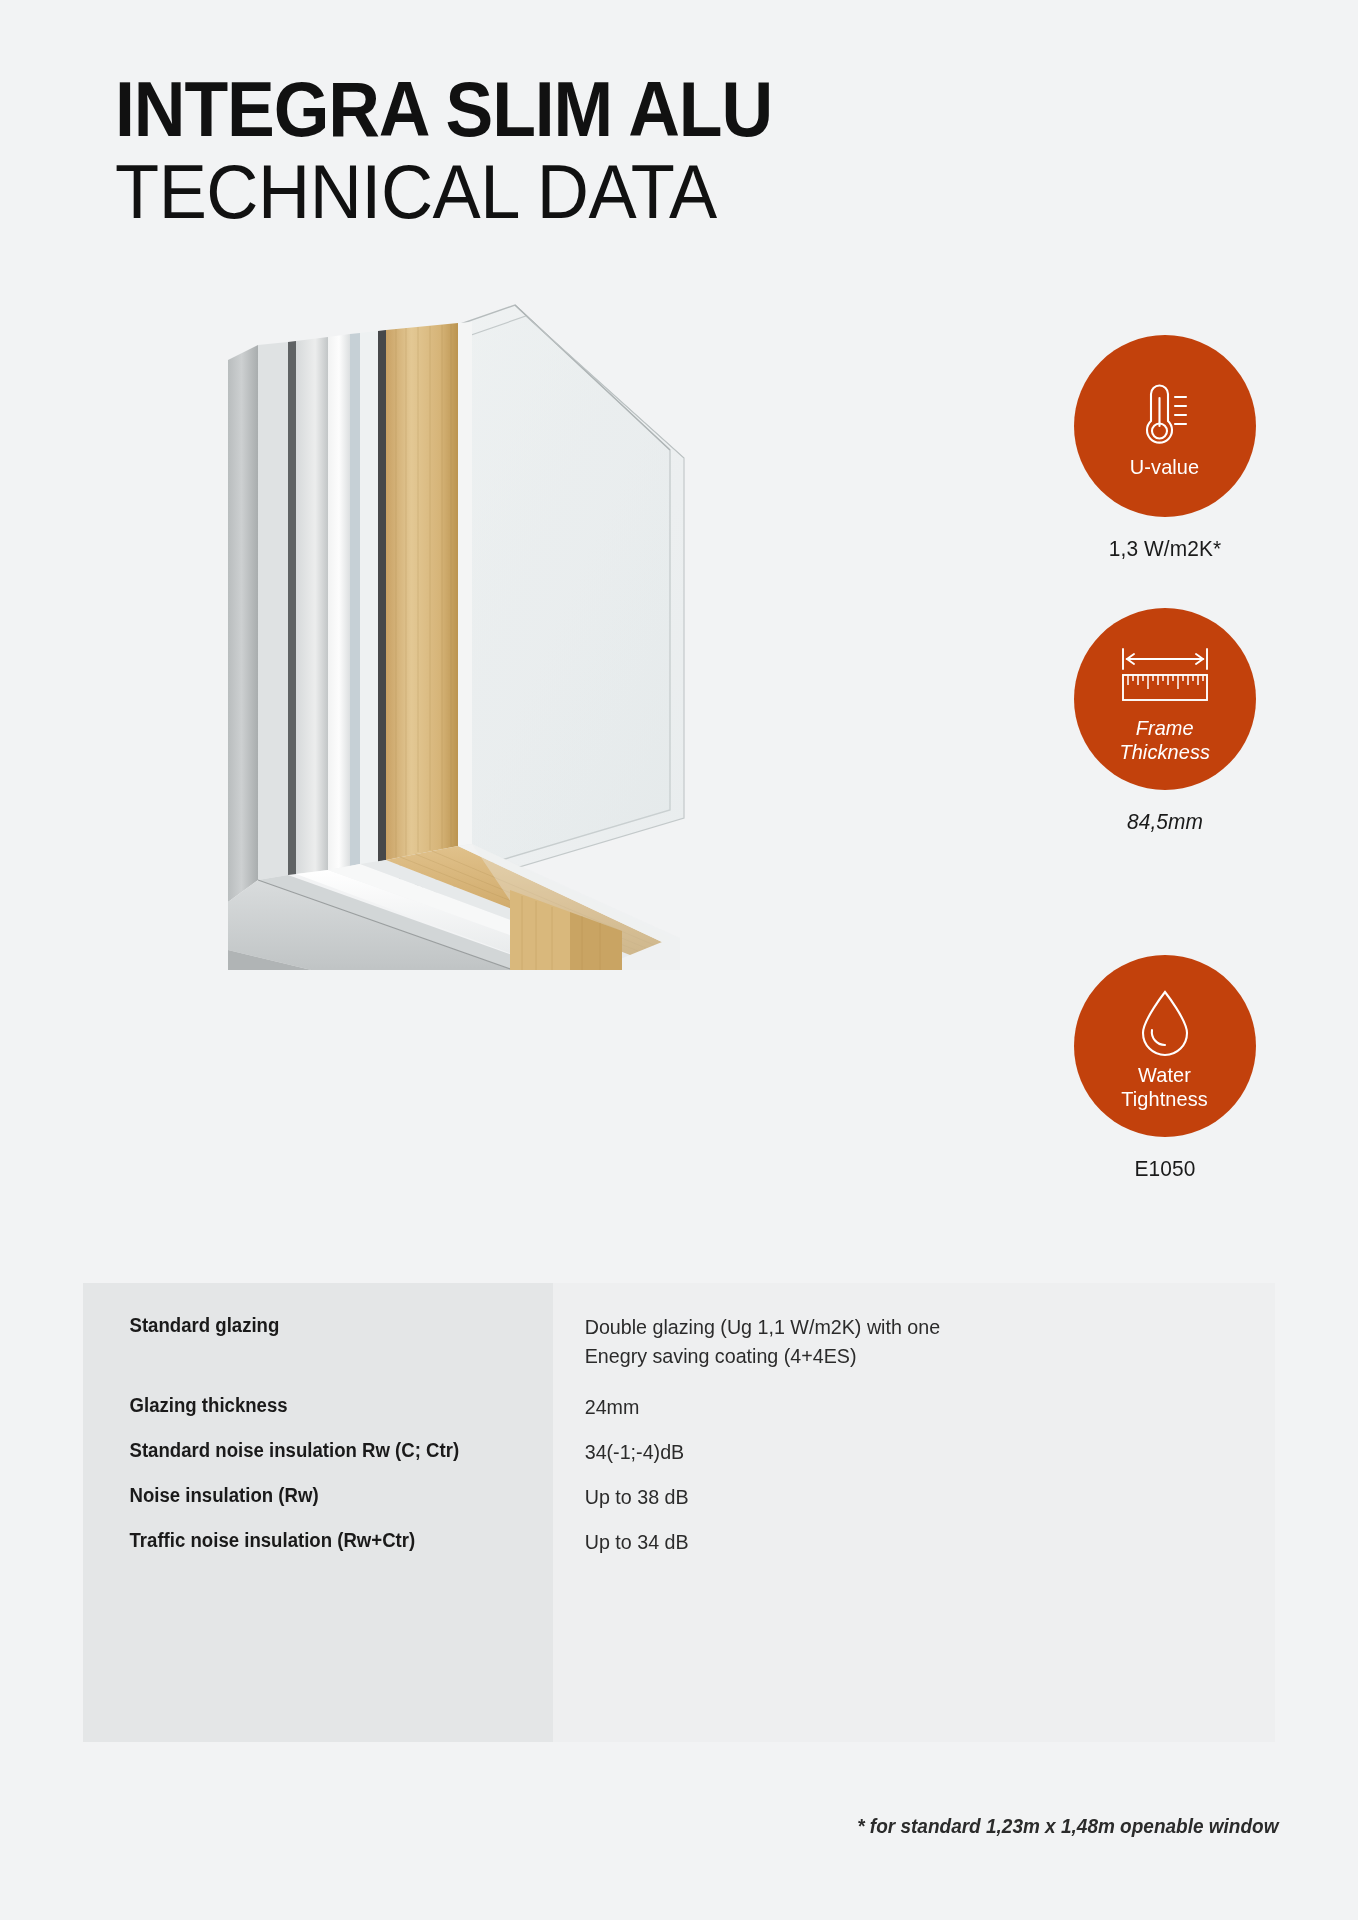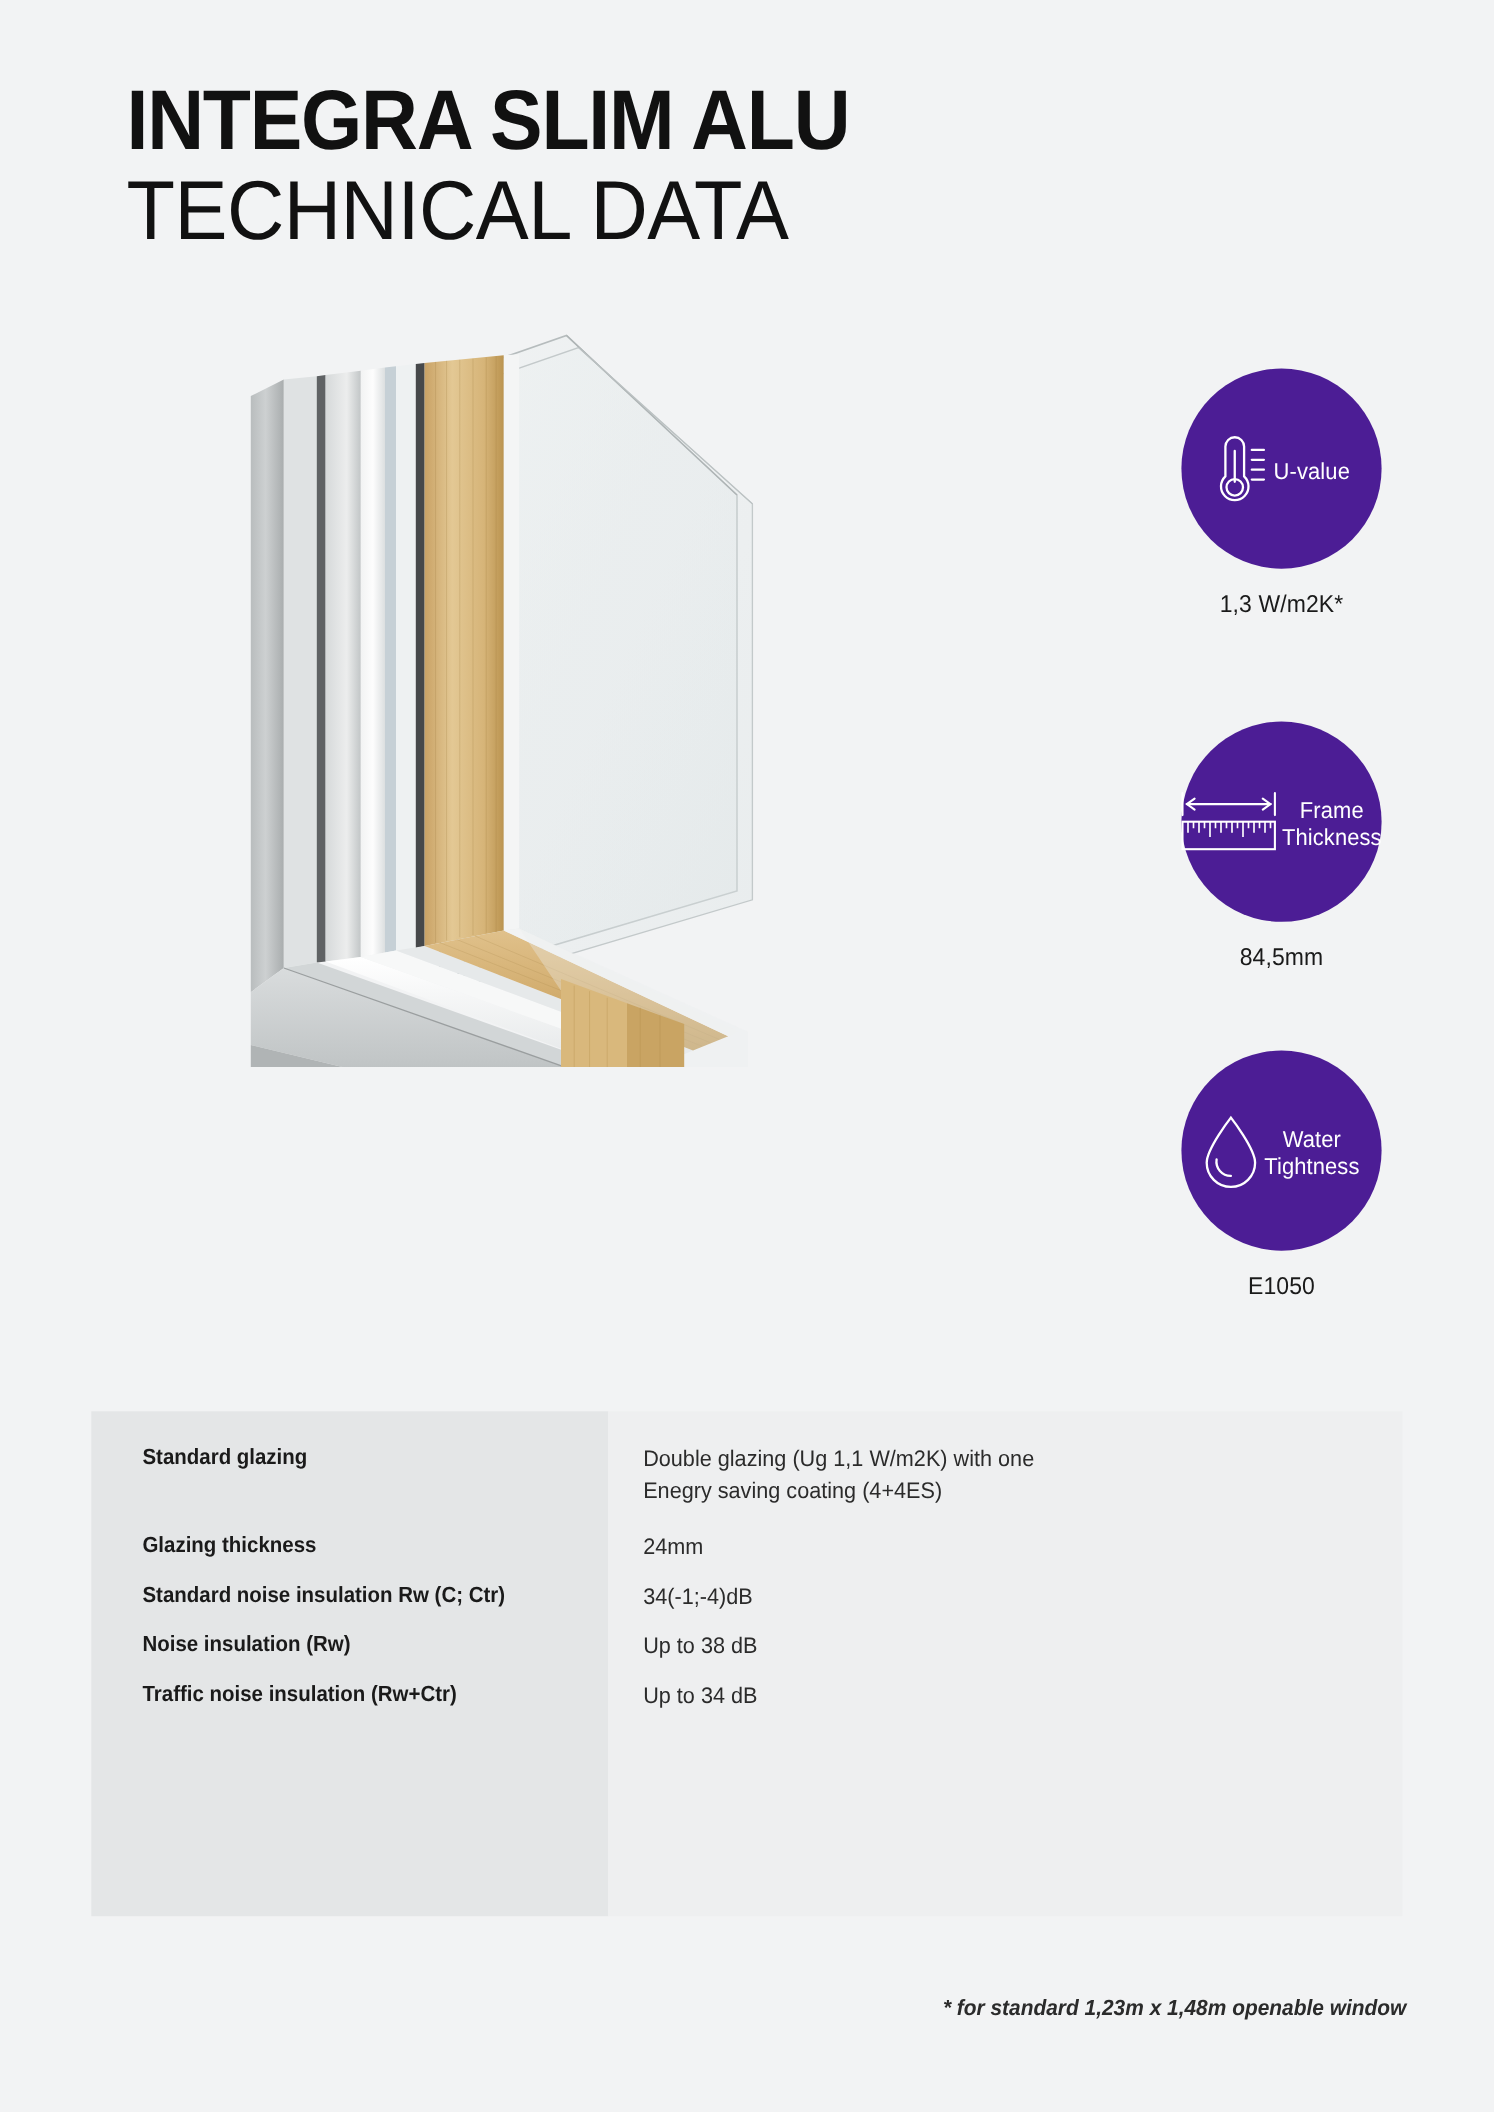--- a/index.html
+++ b/index.html
@@ -60,31 +60,31 @@
   #product-figure svg { display: block; }
 
   
   .badge-group {
     position: absolute;
     left: 1055px;
     width: 220px;
     text-align: center;
   }
   #badge-group-0 { top: 335px; }
-  #badge-group-1 { top: 656px; }
+  #badge-group-1 { top: 608px; font-style: italic; }
   #badge-group-2 { top: 955px; }
 
   .badge-circle {
     width: 182px;
     height: 182px;
     border-radius: 50%;
-    background: #4c1d95;
+    background: #c2410c;
     margin: 0 auto;
     display: flex;
-    flex-direction: row;
+    flex-direction: column;
     align-items: center;
     justify-content: center;
     box-sizing: border-box;
     padding-top: 6px;
   }
   .badge-icon {
     height: 72px;
     display: flex;
     align-items: center;
     justify-content: center;

